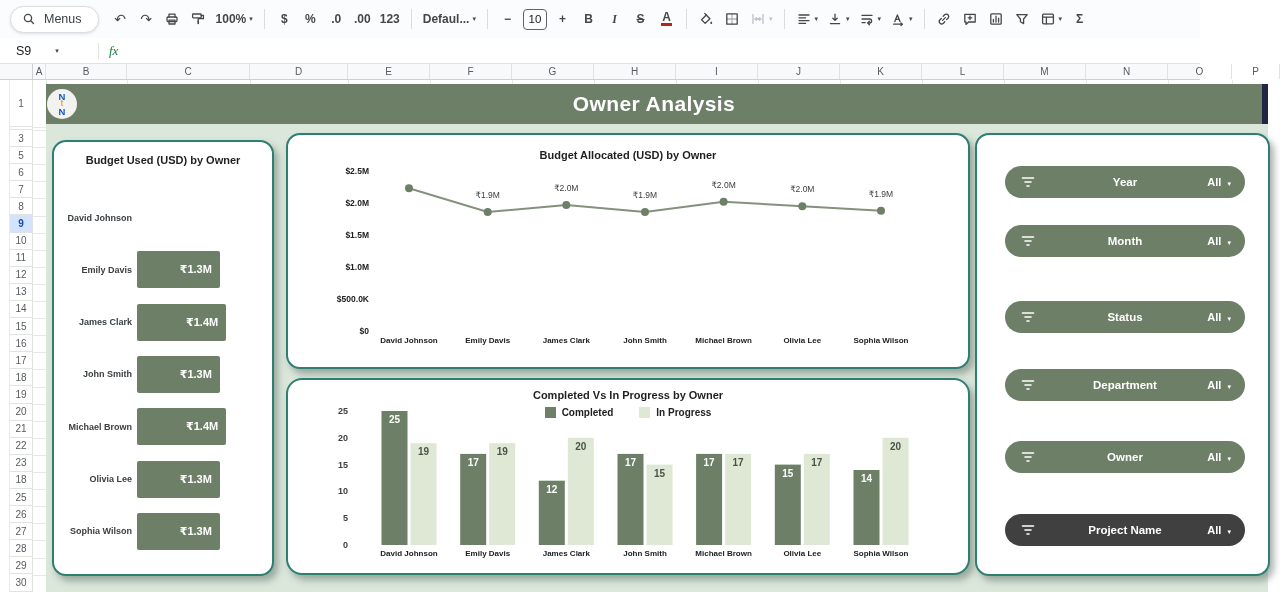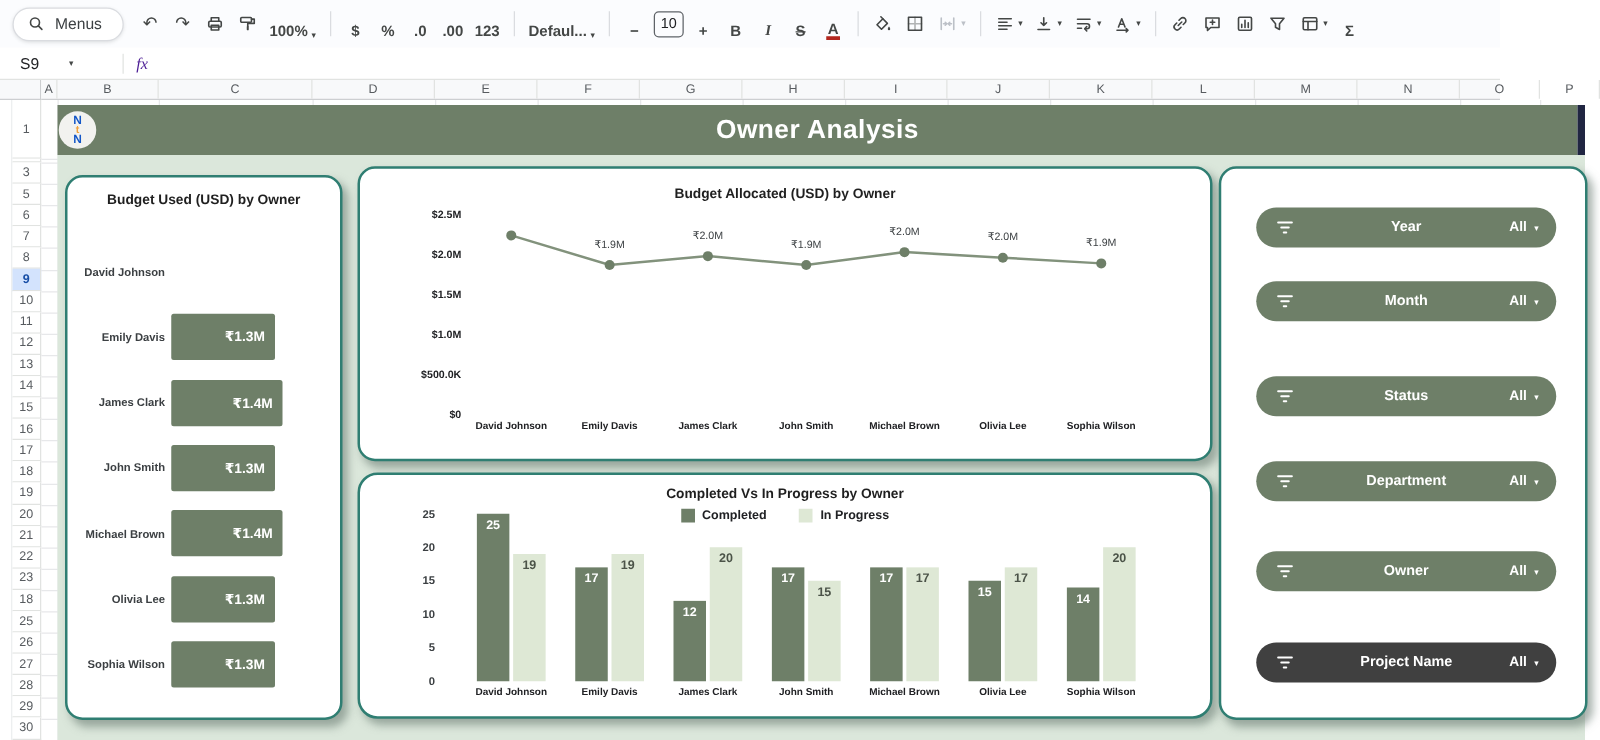--- a/index.html
+++ b/index.html
@@ -8,41 +8,41 @@
   .stage { position:relative; width:1200px; height:592px; }
 
   
   .toolbar { position:absolute; top:0; left:0; right:0; height:38px; background:#fbfcfe;
     display:flex; align-items:center; padding-left:10px; gap:1px; z-index:40; }
   .menus-pill { display:flex; align-items:center; gap:7px; background:#fff; border:1px solid #dadce0;
     border-radius:16px; height:27px; padding:0 16px 0 10px; margin-right:8px;
     box-shadow:0 1px 3px rgba(60,64,67,.15); font-size:12.5px; color:#3c4043; }
   .tbtn { min-width:25px; height:26px; display:flex; align-items:center; justify-content:center;
     border-radius:4px; color:#444746; font-size:12px; padding:0 4px; cursor:default; }
-  .tbtn.lbl { font-weight:600; font-size:12px;align-items:flex-end; }
+  .tbtn.lbl { font-weight:600; font-size:12px; }
   .tbtn .bold { font-weight:bold; }
   .tbtn .italic { font-style:italic; font-family:"Liberation Serif",serif; font-weight:600; }
   .tbtn .strike { text-decoration:line-through; font-weight:600; }
   .tbtn .underbar { font-weight:600; border-bottom:3px solid #b3261e; line-height:11px; padding:0 1px; }
   .tsep { width:1px; height:20px; background:#dadce0; margin:0 6px; flex:none; }
   .caret { font-size:7px; color:#444746; margin-left:3px; font-family:"DejaVu Sans",sans-serif; }
   .caret.dis { color:#bcc0c7; }
   .fontsize-box { border:1.3px solid #5f6368; border-radius:4px; width:24px; height:21px;
     display:flex; align-items:center; justify-content:center; font-size:11.5px; color:#202124; margin:0 2px; }
   .icn { width:16px; height:16px; fill:none; stroke:#444746; stroke-width:1.3;
     stroke-linecap:round; stroke-linejoin:round; }
   .icn.disabled { stroke:#bcc0c7; }
 
   
   .formula-bar { position:absolute; top:38px; left:0; right:0; height:26px; background:#fff;
     border-bottom:1px solid #e1e3e1; display:flex; align-items:center; z-index:39; }
   .name-box { width:88px; padding-left:16px; display:flex; align-items:center; font-size:12.5px; color:#202124; }
   .name-box .caret { margin-left:24px; }
   .fbar-sep { width:1px; height:16px; background:#e1e3e1; margin:0 10px; }
-  .fx { font-style:italic; font-family:"Liberation Serif",serif; color:#4c1d95; font-size:13px; }
+  .fx { font-style:italic; font-family:"Liberation Serif",serif; color:#15803d; font-size:13px; }
 
   
   .corner { position:absolute; left:0; top:64px; width:33px; height:16px; background:#f8f9fa;
     border-right:1px solid #cdcfd1; border-bottom:1px solid #cdcfd1; z-index:30; }
   .col-headers { position:absolute; left:33px; top:64px; right:0; height:16px; display:flex;
     background:#f8f9fa; border-bottom:1px solid #cdcfd1; z-index:30; }
   .col-h { border-right:1px solid #e1e3e1; font-size:10px; color:#575b5f; display:flex;
     align-items:center; justify-content:center; flex:none; }
   .row-gutter { position:absolute; left:0; top:80px; width:10px; bottom:0; background:#fff;
     border-right:1px solid #e8eaec; z-index:30; }

